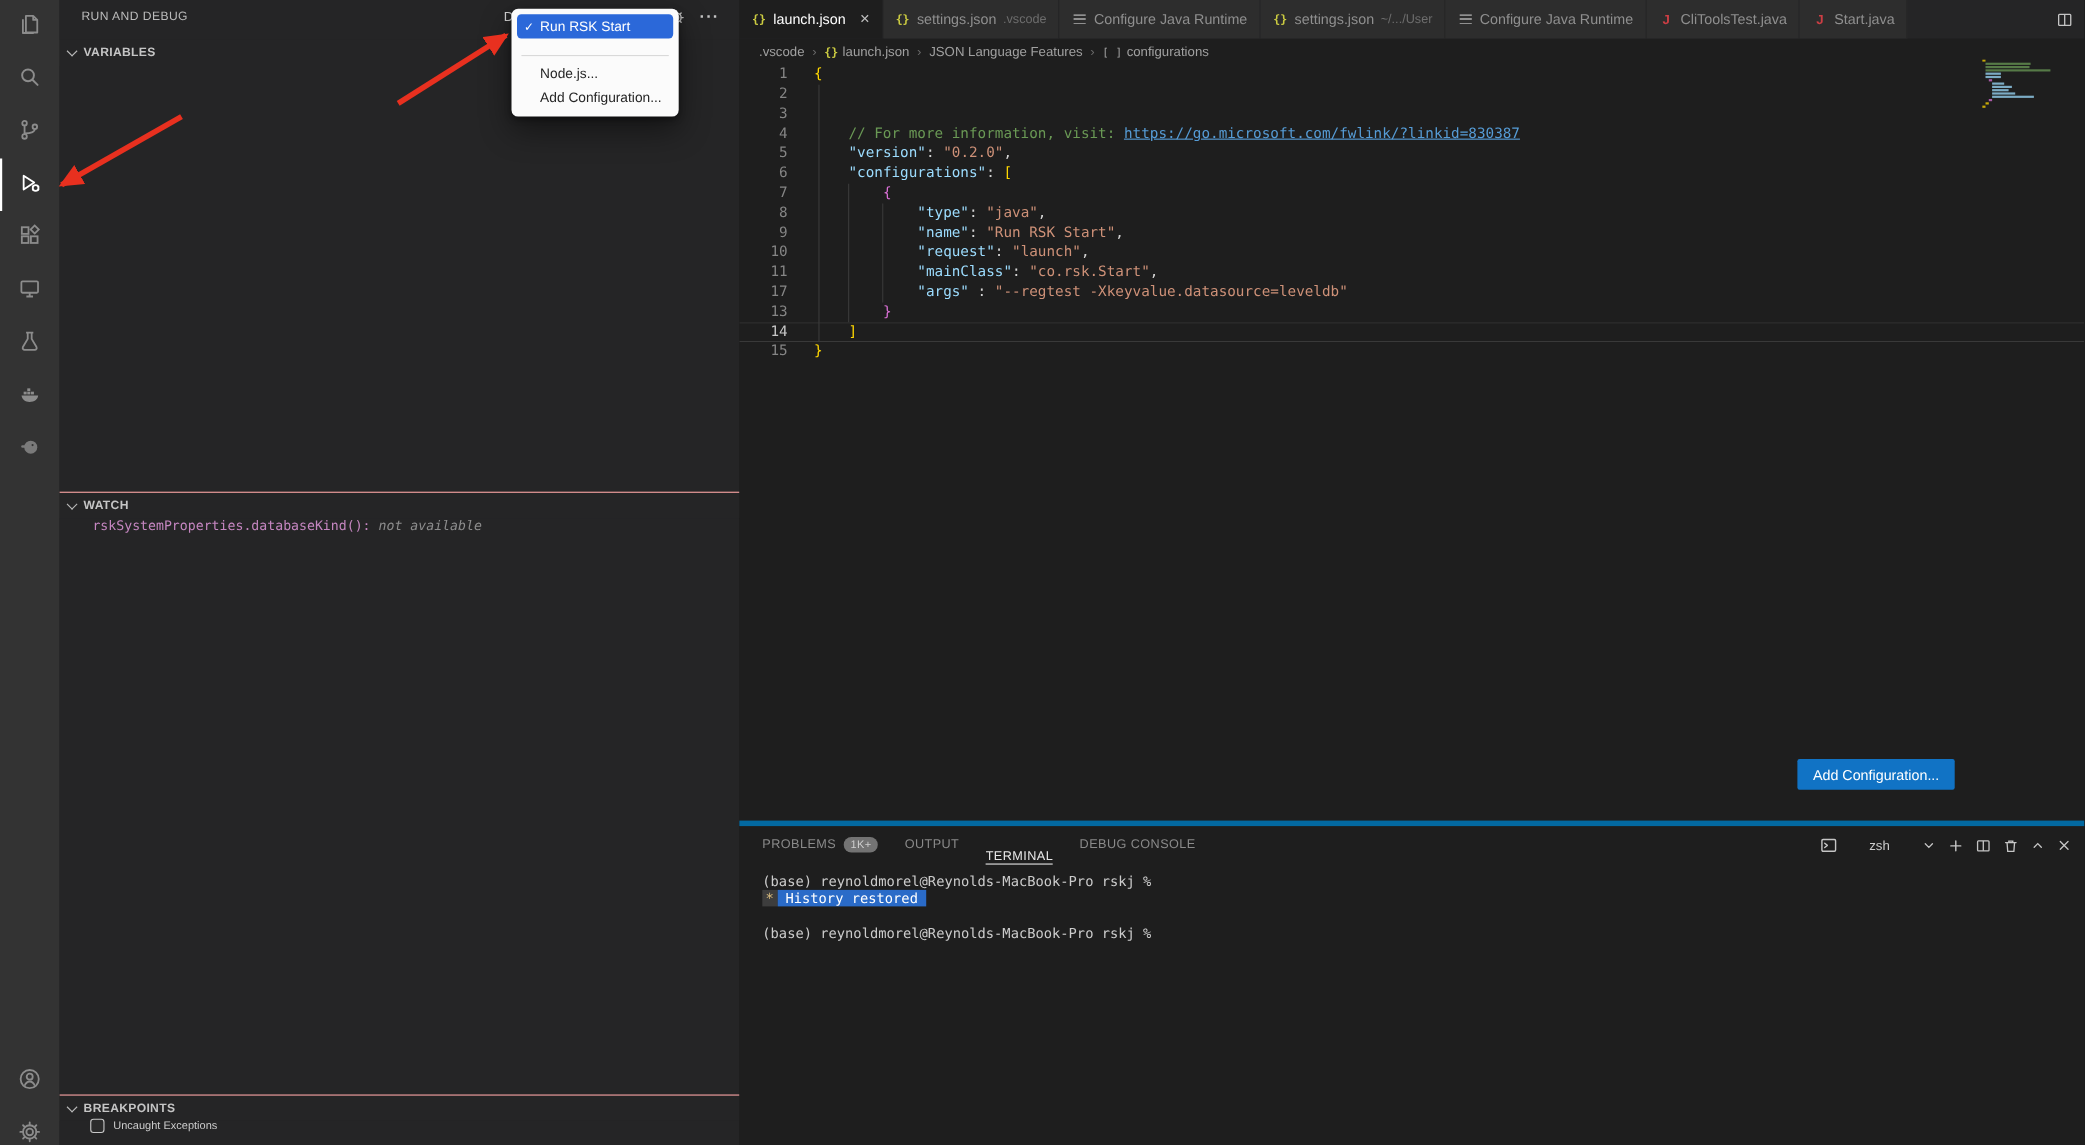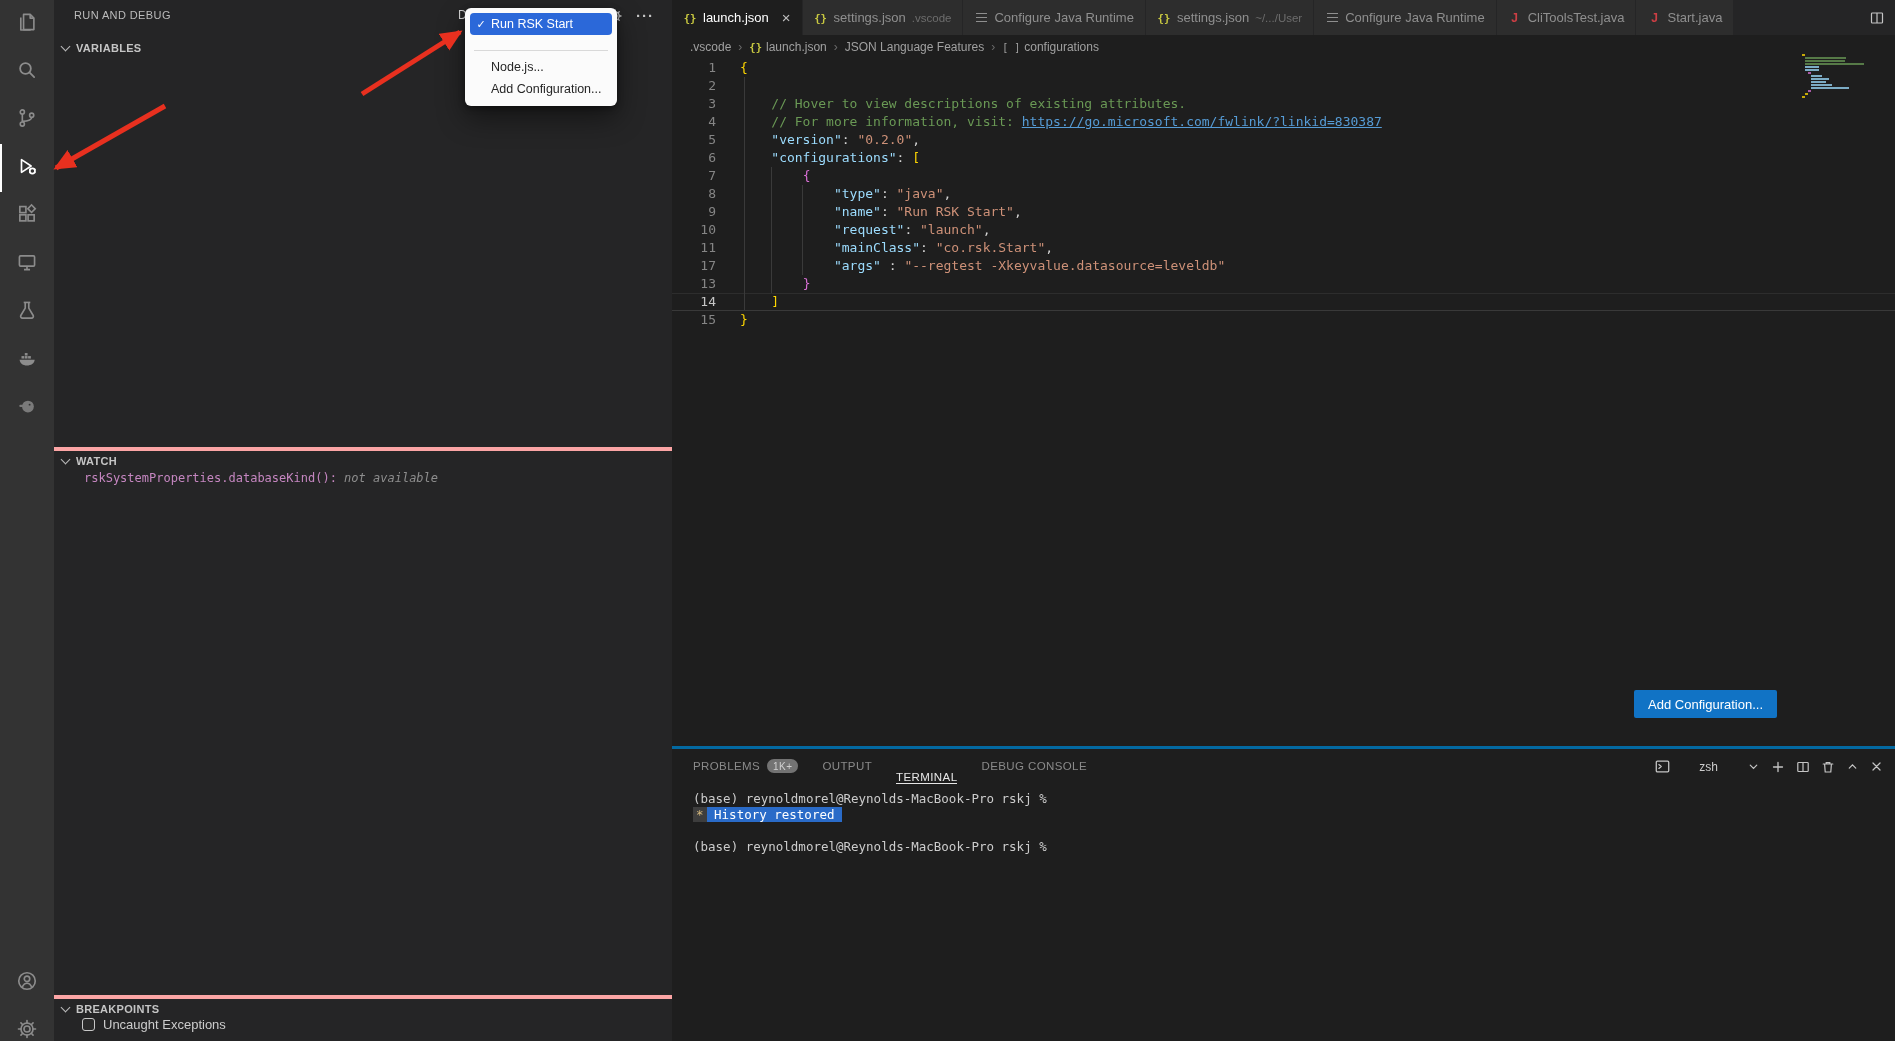--- a/index.html
+++ b/index.html
@@ -16,31 +16,31 @@
 
   
   #sidebar{position:absolute;left:54px;top:0;width:618px;height:100%;background:#252526;z-index:4;}
   #sidebar-title{position:absolute;left:20px;top:9px;font-size:11px;color:#bbbbbb;letter-spacing:.4px;}
   #config-picker-partial{position:absolute;left:404px;top:8px;font-size:12px;color:#d4d4d4;}
   #sidebar-toolbar{position:absolute;top:8px;right:18px;display:flex;gap:13px;align-items:center;color:#c5c5c5;}
   .sb-tool{cursor:pointer;display:flex;align-items:center;}
   .dots{font-size:15px;font-weight:bold;letter-spacing:1px;color:#c5c5c5;line-height:10px;}
   .section-header{position:absolute;left:0;width:100%;height:24px;display:flex;align-items:center;gap:7px;
     padding-left:8px;box-sizing:border-box;font-size:11px;font-weight:bold;color:#c5c5c5;letter-spacing:.3px;
-    border-top:4px solid #fca5a5;cursor:pointer;background:#252526;}
+    border-top:1px solid #fca5a5;cursor:pointer;background:#252526;}
   .chev{width:6px;height:6px;border-right:1.4px solid #bbbbbb;border-bottom:1.4px solid #bbbbbb;
     transform:rotate(45deg);margin-top:-3px;flex:0 0 auto;}
   #sec-variables{top:36px;border-top:none;}
   #sec-watch{top:447px;}
   #sec-callstack{top:666px;}
   #sec-breakpoints{top:995px;}
   #watch-item{position:absolute;left:30px;top:471px;font:12px "DejaVu Sans Mono",monospace;white-space:pre;cursor:pointer;}
   #watch-expr{color:#c586c0;}
   #watch-val{color:#8d8d8d;font-style:italic;}
-  #breakpoint-item{position:absolute;left:28px;top:1017px;display:flex;align-items:center;gap:8px;font-size:13px;color:#cccccc;cursor:pointer;}
+  #breakpoint-item{position:absolute;left:28px;top:1017px;display:flex;align-items:center;gap:8px;font-size:10px;color:#cccccc;cursor:pointer;}
   #bp-checkbox{width:13px;height:13px;border:1.4px solid #c8c8c8;border-radius:3px;background:#2b2b2b;box-sizing:border-box;}
 
   
   #editor-group{position:absolute;left:672px;top:0;right:0;bottom:0;background:#1e1e1e;}
   #tab-bar{position:absolute;left:0;top:0;right:0;height:35px;background:#252526;display:flex;align-items:stretch;}
   .tab{display:flex;align-items:center;gap:6px;padding:0 11px;height:35px;background:#2d2d2d;color:#8f8f8f;
        font-size:13px;border-right:1px solid #252526;cursor:pointer;white-space:nowrap;}
   .tab.active{background:#1e1e1e;color:#ffffff;}
   .tab-detail{font-size:11.5px;color:#6d6d6d;}
   .tab-close{margin-left:7px;color:#c0c0c0;font-size:15px;line-height:12px;}
@@ -73,21 +73,21 @@
   .iguide{position:absolute;width:1px;background:#3a3a3a;}
 
   #minimap{position:absolute;top:54px;right:27px;width:66px;height:52px;overflow:hidden;cursor:pointer;}
   .mm-row{height:2px;margin-bottom:1px;}
   .mm-bar{height:2px;background:currentColor;opacity:.75;}
 
   #add-config-btn{position:absolute;right:118px;top:690px;height:28px;padding:0 14px;background:#1173c5;
       color:#ffffff;font-size:13px;font-family:inherit;border:none;border-radius:2px;display:flex;align-items:center;cursor:pointer;}
 
   
-  #panel{position:absolute;left:0;right:0;top:746px;bottom:0;border-top:3px solid #0369a1;background:#1e1e1e;}
+  #panel{position:absolute;left:0;right:0;top:746px;bottom:0;border-top:5px solid #0369a1;background:#1e1e1e;}
   #panel-tabs{position:absolute;left:21px;top:0;height:35px;display:flex;gap:24px;align-items:stretch;}
   .panel-tab{display:flex;align-items:center;gap:7px;font-size:11.5px;letter-spacing:.4px;color:#8a8a8a;
       cursor:pointer;border-bottom:1px solid transparent;}
   .panel-tab.active{color:#e7e7e7;border-bottom-color:#e7e7e7;align-items:flex-end;}
   .pt-badge{background:#737373;color:#d0d0d0;font-size:10px;padding:1.5px 6px;border-radius:10px;}
   #panel-controls{position:absolute;right:12px;top:0;height:35px;display:flex;align-items:center;gap:11px;color:#c5c5c5;}
   .pc-icon{display:flex;align-items:center;cursor:pointer;}
   #shell-label{font-size:12px;color:#cccccc;margin:0 18px;}
   #terminal-lines{position:absolute;left:21px;top:42px;right:10px;}
   .term-line{height:16px;line-height:16px;font-family:"DejaVu Sans Mono","DejaVu Sans",monospace;font-size:12.5px;color:#cccccc;white-space:pre;}
@@ -324,21 +324,20 @@
       <div id="code-lines">
           <div class="code-line">
             <span class="ln">1</span>
             <span class="code-text"><span class="tok-b1">{</span></span>
           </div>
           <div class="code-line">
             <span class="ln">2</span>
           </div>
           <div class="code-line">
             <span class="ln">3</span>
-            <span class="code-text"><span class="tok-com">    // Hover to view descriptions of existing attributes.</span></span>
           </div>
           <div class="code-line">
             <span class="ln">4</span>
             <span class="code-text"><span class="tok-com">    // For more information, visit: </span><span class="tok-link">https://go.microsoft.com/fwlink/?linkid=830387</span></span>
           </div>
           <div class="code-line">
             <span class="ln">5</span>
             <span class="code-text"><span class="tok-pln">    </span><span class="tok-key">"version"</span><span class="tok-pun">: </span><span class="tok-str">"0.2.0"</span><span class="tok-pun">,</span></span>
           </div>
           <div class="code-line">

